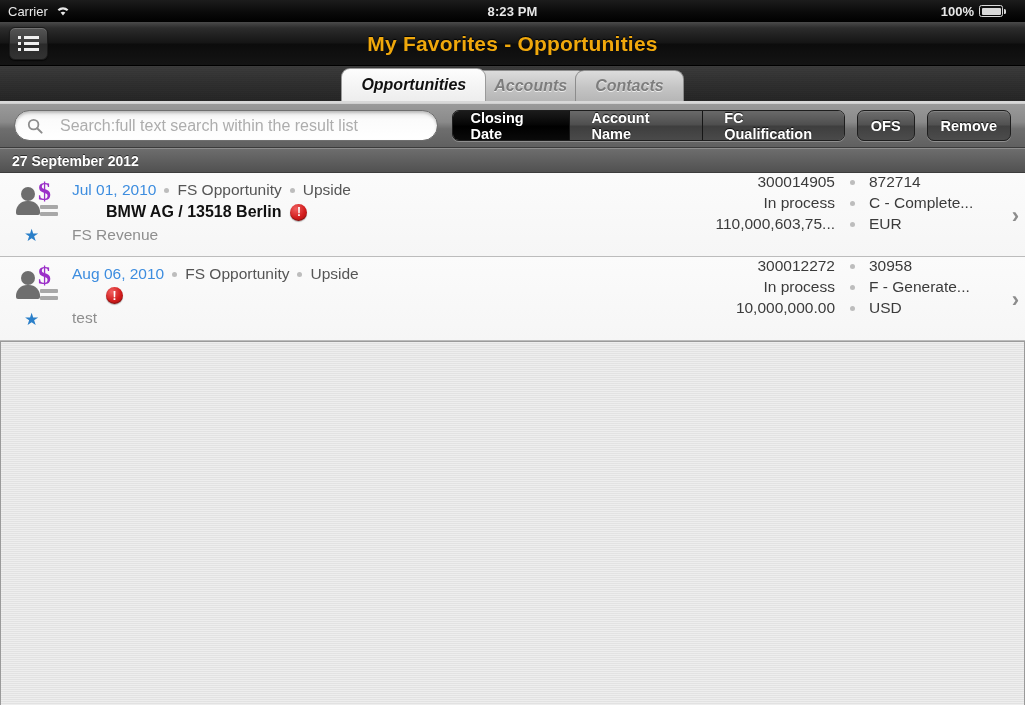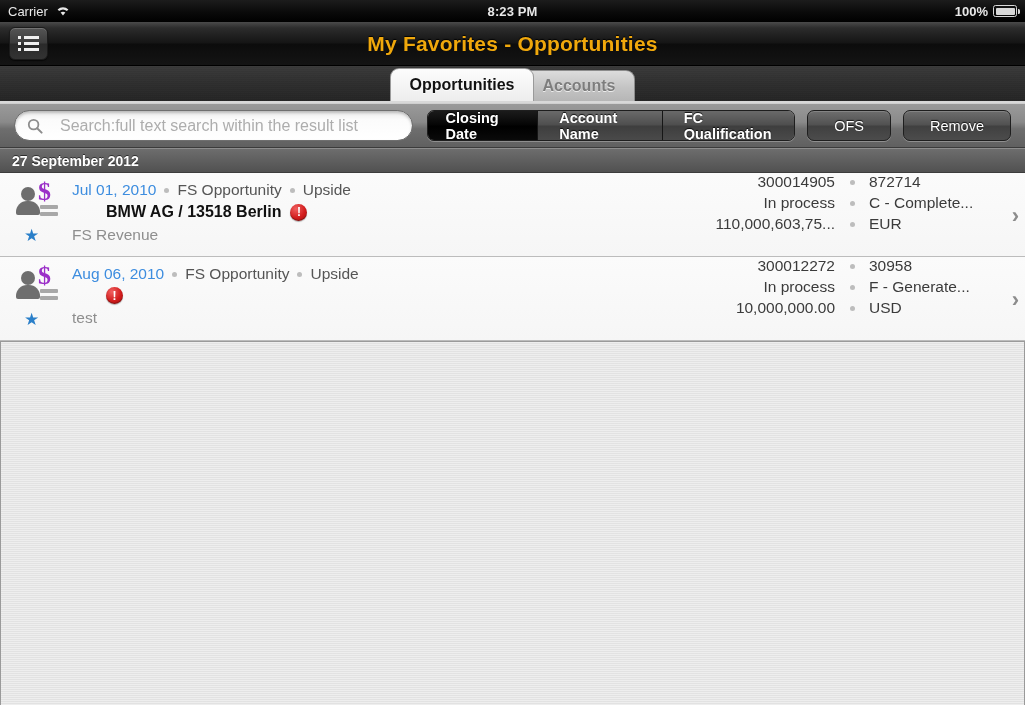--- a/index.html
+++ b/index.html
@@ -13,21 +13,21 @@
 
   
   .statusbar {
     position: relative; height: 22px; width: 100%;
     background: linear-gradient(to bottom, #1c1c1c 0%, #0a0a0a 55%, #000 100%);
     display: flex; align-items: center;
     color: #e8e8e8; font-size: 13px;
   }
   .sb-left { position: absolute; left: 8px; display: flex; align-items: center; gap: 7px; }
   .sb-center { position: absolute; left: 0; right: 0; text-align: center; font-weight: bold; font-size: 13px; letter-spacing: .1px; }
-  .sb-right { position: absolute; right: 8px; display: flex; align-items: center; gap: 5px; font-weight: bold; font-size: 13px;}
+  .sb-right { position: absolute; right: 22px; display: flex; align-items: center; gap: 5px; font-weight: bold; font-size: 13px;}
   .wifi { display:inline-block; width: 16px; height: 12px; position: relative; }
   .battery { display:inline-block; width: 24px; height: 12px; border: 1.5px solid #d8d8d8; border-radius: 2.5px; position: relative; }
   .battery::before { content:""; position:absolute; left:1.5px; top:1.5px; bottom:1.5px; right:1.5px; background:#d8d8d8; border-radius:1px;}
   .battery::after { content:""; position:absolute; right:-4px; top:3px; width:2.5px; height:5px; background:#d8d8d8; border-radius:0 1.5px 1.5px 0;}
 
   
   .titlebar {
     position: relative; height: 44px; width: 100%;
     background: linear-gradient(to bottom, #4a4a4a 0%, #2c2c2c 14%, #151515 48%, #0c0c0c 52%, #141414 100%);
     border-bottom: 1px solid #000;
@@ -66,20 +66,21 @@
     position: relative;
     height: 31px; padding: 0 19px;
     display: flex; align-items: center; justify-content: center;
     font-size: 16px; font-weight: bold;
     border-radius: 9px 9px 0 0;
     margin: 0 -6px;
     cursor: pointer;
     border: 1px solid #8c8c8c;
     border-bottom: none;
     text-shadow: 0 1px 0 rgba(255,255,255,.7);
+    font-style: italic;
   }
   .tab.inactive {
     background: linear-gradient(to bottom, #dcdcdc 0%, #c4c4c4 55%, #b6b6b6 100%);
     color: #7d7d7d;
     z-index: 1;
   }
   .tab.active {
     background: linear-gradient(to bottom, #fdfdfd 0%, #f4f4f4 55%, #ededed 100%);
     color: #111;
     z-index: 5;
@@ -117,23 +118,23 @@
     padding: 0 18px; font-size: 14.5px; font-weight: bold; color: #fff;
     border-right: 1px solid #161616;
     text-shadow: 0 -1px 1px rgba(0,0,0,.85);
     cursor: pointer;
   }
   .seg:last-child { border-right: none; }
   .seg.off { background: linear-gradient(to bottom, #6a6a6a 0%, #4e4e4e 48%, #3e3e3e 52%, #4a4a4a 100%); padding-left: 21px; }
   .seg.on  { background: linear-gradient(to bottom, #1b1b1b 0%, #050505 48%, #000 52%, #0a0a0a 100%); }
 
   .tool-btn {
-    margin-left: 12px; height: 31px; padding: 0 26px;
+    margin-left: 12px; height: 31px; padding: 0 13px;
     display: flex; align-items: center; justify-content: center;
-    font-size: 14.5px; font-weight: normal; color: #fff;
+    font-size: 14.5px; font-weight: bold; color: #fff;
     border-radius: 7px; border: 1px solid #1e1e1e;
     background: linear-gradient(to bottom, #6e6e6e 0%, #515151 48%, #404040 52%, #4c4c4c 100%);
     box-shadow: 0 1px 0 rgba(255,255,255,.28), inset 0 1px 0 rgba(255,255,255,.16);
     text-shadow: 0 -1px 1px rgba(0,0,0,.85);
     cursor: pointer;
   }
 
   
   .section-header {
     height: 25px; width: 100%;
@@ -243,20 +244,21 @@
         <span class="li-row">
             <span class="li-dot"></span>
             <span class="li-bar"></span>
           </span>
       </span>
     </div>
     <div class="app-title">My Favorites - Opportunities</div>
   </div>
 
   <div class="tabbar">
+    <div class="tab inactive" style="order:3;">Contacts</div>
     <div class="tab inactive" style="order:2;text-align:center;">Accounts</div>
     <div class="tab active" style="order:1;">Opportunities</div>
   </div>
 
   <div class="toolbar">
     <div class="searchfield">
       <span class="search-icon">
         <svg width="16" height="16" viewBox="0 0 16 16">
           <circle cx="6.6" cy="6.6" r="4.8" fill="none" stroke="#8d8d8d" stroke-width="1.8"></circle>
           <line x1="10.2" y1="10.2" x2="14.6" y2="14.6" stroke="#8d8d8d" stroke-width="2" stroke-linecap="round"></line>

